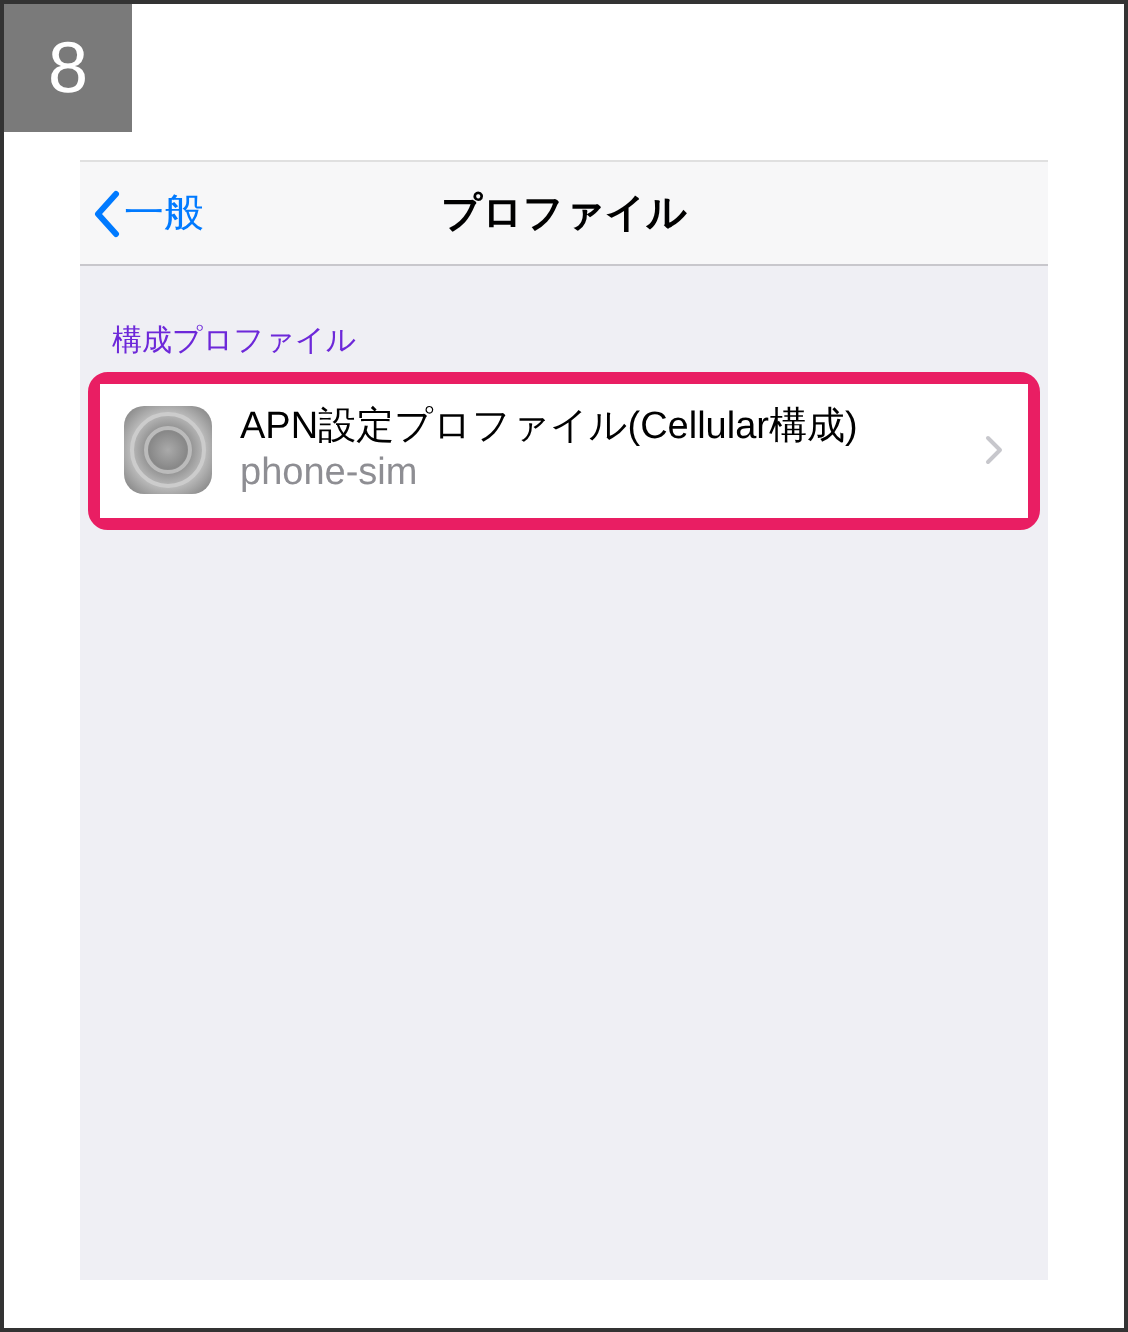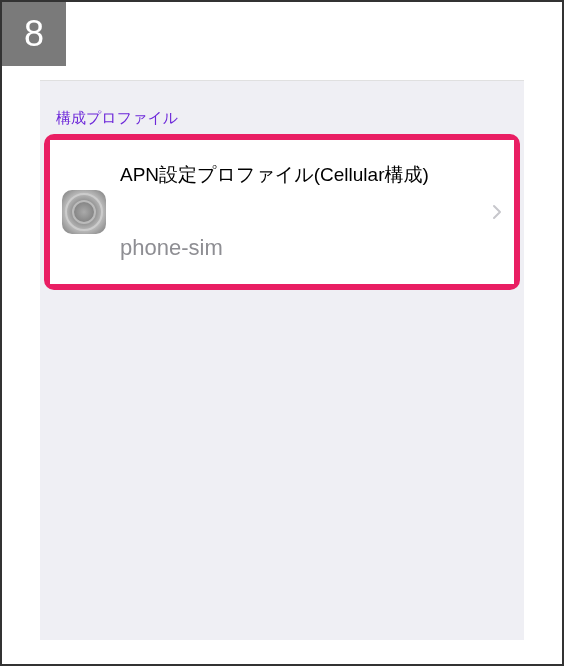--- a/index.html
+++ b/index.html
@@ -74,21 +74,21 @@
     }
     .highlight-box {
       border: 6px solid #e91e63;
       border-radius: 10px;
       margin: -2px 4px 0;
       background: #fff;
     }
     .list-row {
       display: flex;
       align-items: center;
-      padding: 23px 12px;
+      padding: 10px 12px;
       background: #fff;
       position: relative;
     }
     .row-icon {
       width: 44px;
       height: 44px;
       border-radius: 10px;
       background: radial-gradient(circle at 50% 50%, #aaa 0%, #888 30%, #bbb 60%, #777 100%);
       margin-right: 14px;
       flex-shrink: 0;
@@ -121,40 +121,48 @@
       flex: 1;
       min-width: 0;
     }
     .row-title {
       font-size: 19px;
       font-weight: 500;
       color: #000;
       line-height: 1.25;
     }
     .row-subtitle {
-      font-size: 22px;
+      font-size: 19px;
       color: #8e8e93;
       line-height: 1.2;
-      margin-top: 48px;
     }
     .disclosure {
       width: 10px;
       height: 16px;
       margin-left: 8px;
       flex-shrink: 0;
     }
   </style>
 </head>
 <body>
 
 <div class="step-badge">
   <span>8</span>
 </div>
 
 <div class="phone-screen">
+  <div class="nav-bar">
+    <div class="back-button">
+      <svg class="back-chevron" viewBox="0 0 14 24">
+        <polyline points="12,2 3,12 12,22" fill="none" stroke="#007aff" stroke-width="3" stroke-linecap="round" stroke-linejoin="round"></polyline>
+      </svg>
+      <span>一般</span>
+    </div>
+    <div class="nav-title">プロファイル</div>
+  </div>
 
   <div class="section-header">構成プロファイル</div>
 
   <div class="highlight-box">
     <div class="list-row">
       <div class="row-icon"></div>
       <div class="row-text">
         <div class="row-title">APN設定プロファイル(Cellular構成)</div>
         <div class="row-subtitle">phone-sim</div>
       </div>

